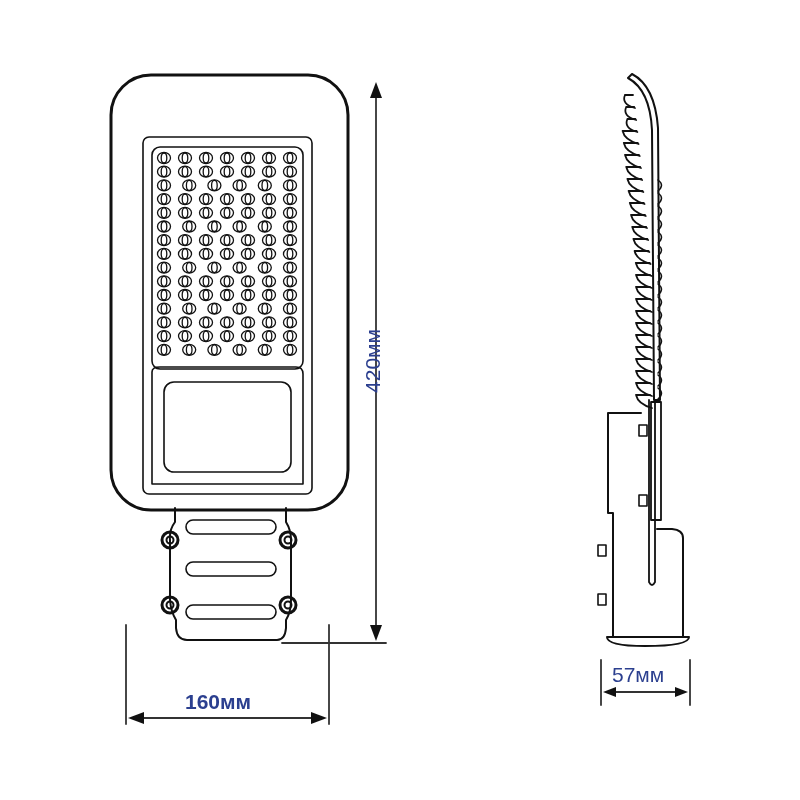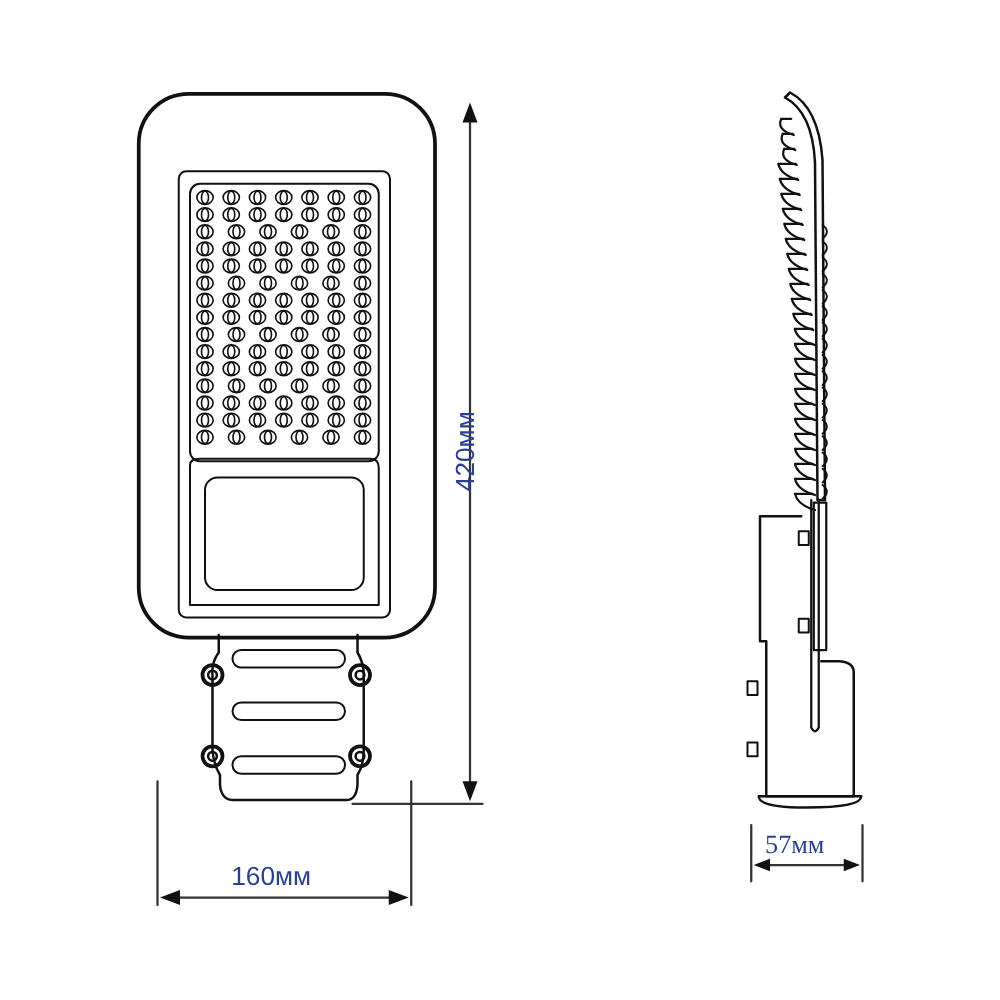--- a/index.html
+++ b/index.html
@@ -1,20 +1,20 @@
 <!DOCTYPE html>
 <html><head>
 <meta charset="utf-8">
 <style>
   html, body { margin:0; padding:0; background:#ffffff; }
   body { width:800px; height:800px; position:relative; overflow:hidden; font-family:"Liberation Sans", sans-serif; }
   svg { position:absolute; left:0; top:0; }
   .dim-label { position:absolute; color:#2b3f8f; font-size:21px; font-family:"Liberation Sans", sans-serif; white-space:nowrap; }
-  #lbl-width { left:185px; top:690px; }
-  #lbl-depth { left:612px; top:663px;font-family:Liberation Serif, serif; }
+  #lbl-width { left:185px; top:690px;font-weight:bold; }
+  #lbl-depth { left:612px; top:663px; }
   #lbl-height { left:328px; top:349px; transform:rotate(-90deg); transform-origin:center center; width:90px; text-align:center; }
 </style>
 </head>
 <body>
 
 <svg width="800" height="800" viewBox="0 0 800 800" xmlns="http://www.w3.org/2000/svg">
   <g fill="none" stroke="#111" stroke-linecap="round" stroke-linejoin="round">
 
     <rect x="111" y="75" width="237" height="435" rx="40" ry="40" stroke-width="3"></rect>
     <rect x="143" y="137" width="169" height="357" rx="6" stroke-width="1.6"></rect>

